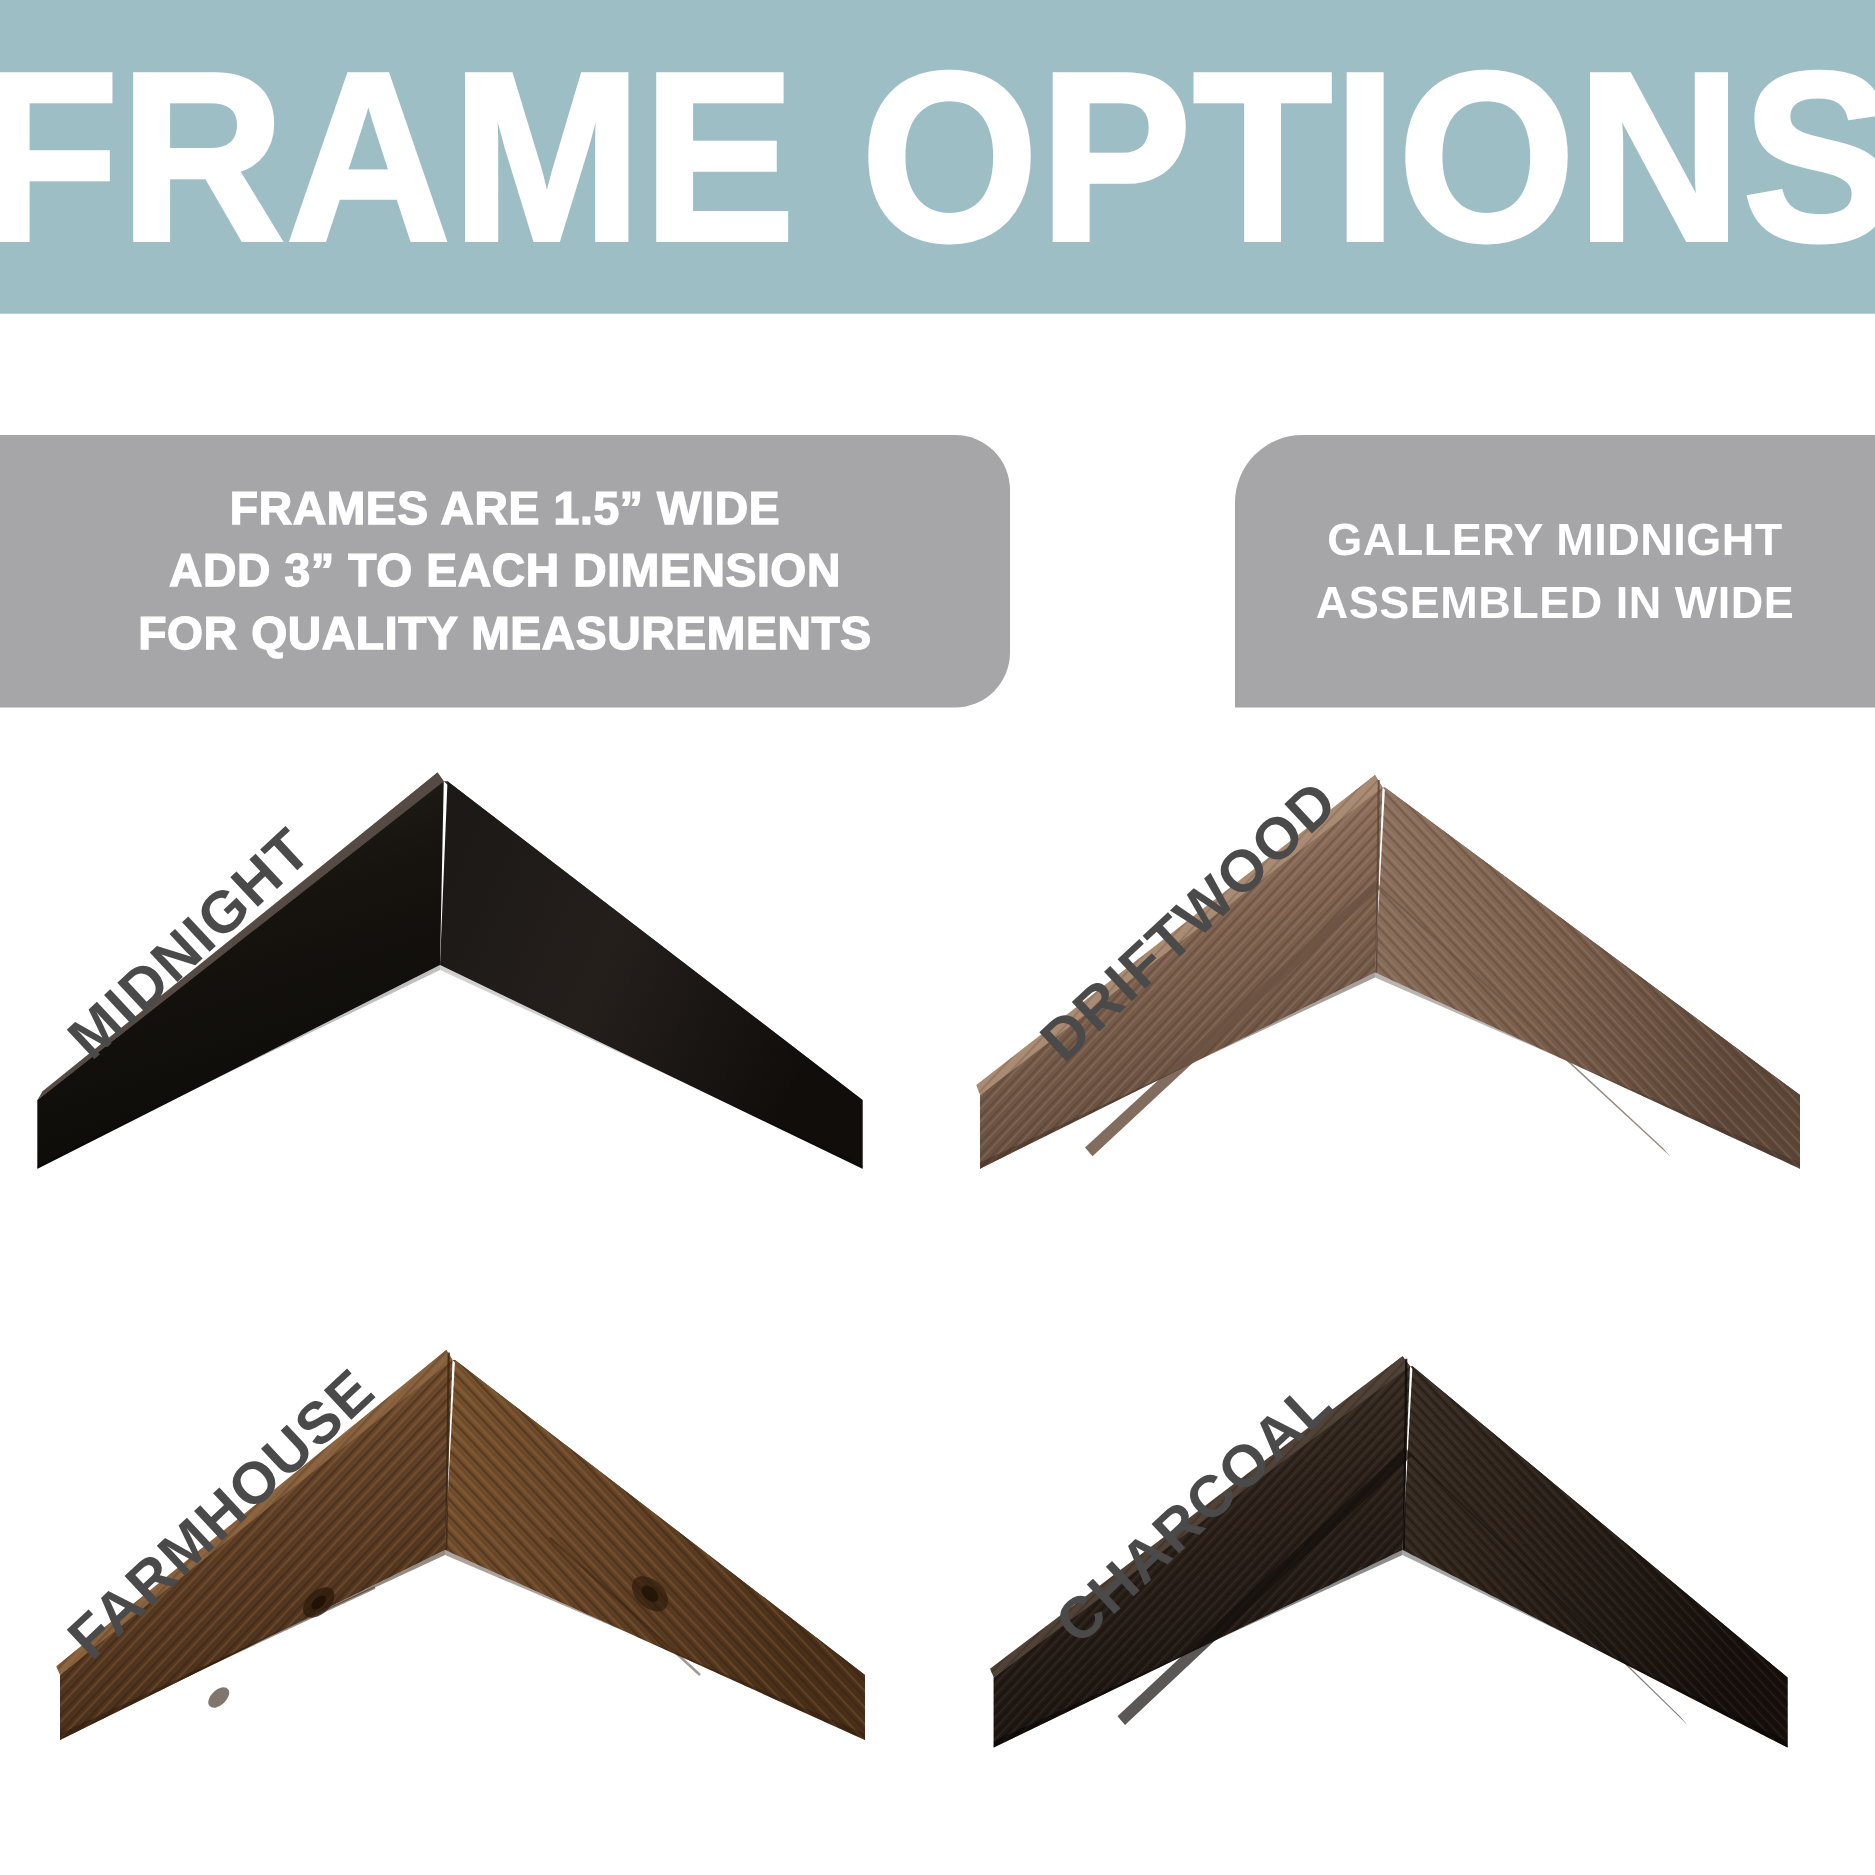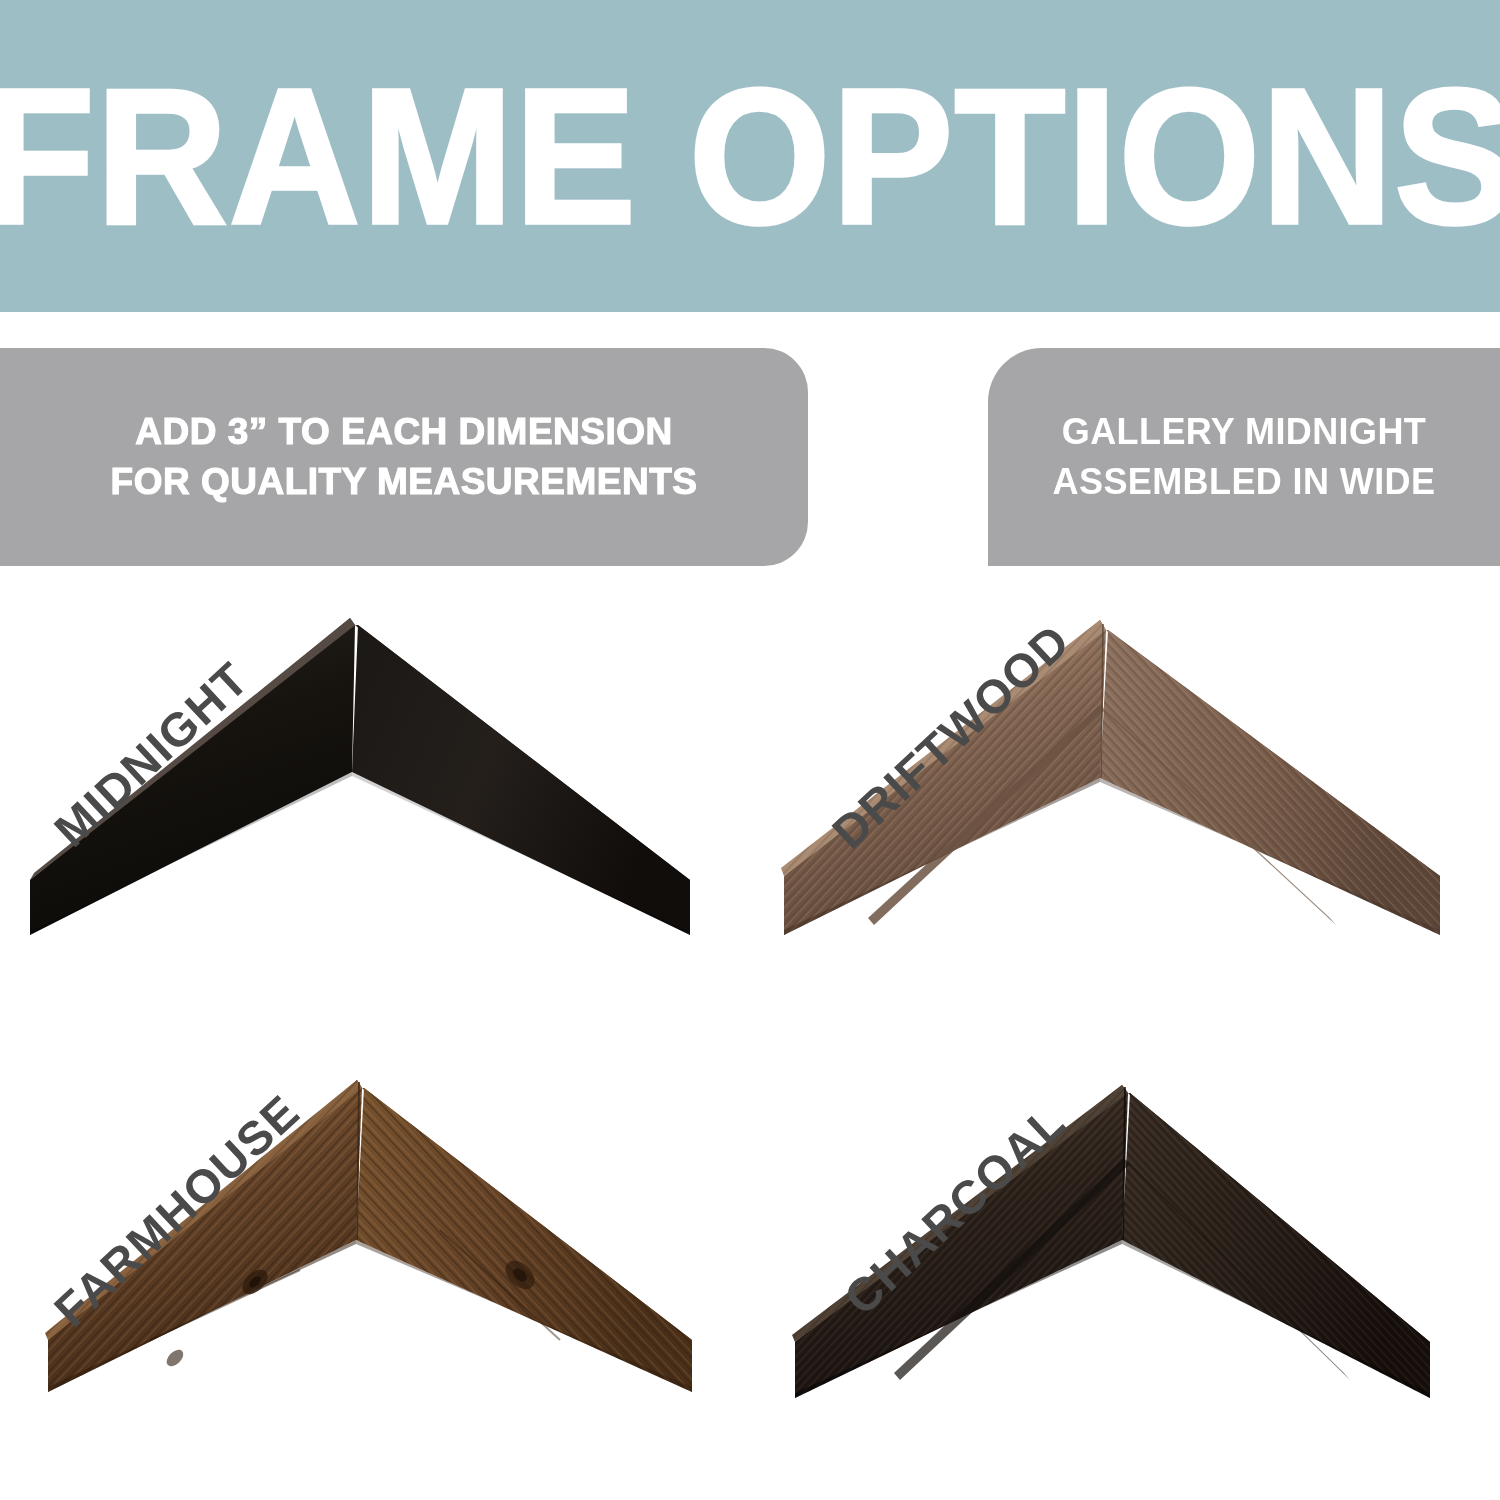--- a/index.html
+++ b/index.html
@@ -7,21 +7,21 @@
   body {
     background:#ffffff;
     font-family:"Liberation Sans", sans-serif;
     position:relative;
     overflow:hidden;
   }
 
   
   .banner{
     position:absolute; left:0; top:0;
-    width:1500px; height:312px;
+    width:1500px; height:251px;
     background:#9ebec6;
     display:flex; align-items:center; justify-content:center;
   }
   .banner-title{
     color:#ffffff;
     font-family:"Liberation Sans Narrow","Liberation Sans",sans-serif;
     font-weight:700;
     font-size:172px;
     letter-spacing:1px;
     line-height:1;
@@ -104,20 +104,21 @@
   .lbl-3{ left:852px; top:1278px; }
 </style>
 </head>
 <body>
 
 <div class="banner">
   <div class="banner-title">FRAME OPTIONS</div>
 </div>
 
 <div class="info-box info-left">
+  <div class="line">FRAMES ARE 1.5” WIDE</div>
   <div class="line">ADD 3” TO EACH DIMENSION</div>
   <div class="line">FOR QUALITY MEASUREMENTS</div>
 </div>
 
 <div class="info-box info-right">
   <div class="line">GALLERY MIDNIGHT</div>
   <div class="line">ASSEMBLED IN WIDE</div>
 </div>
 
 <div class="samples">

